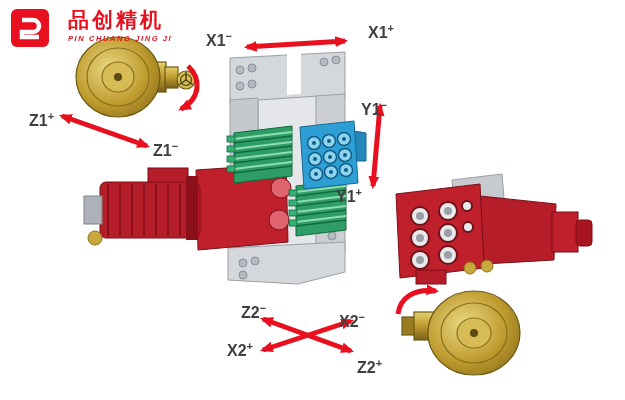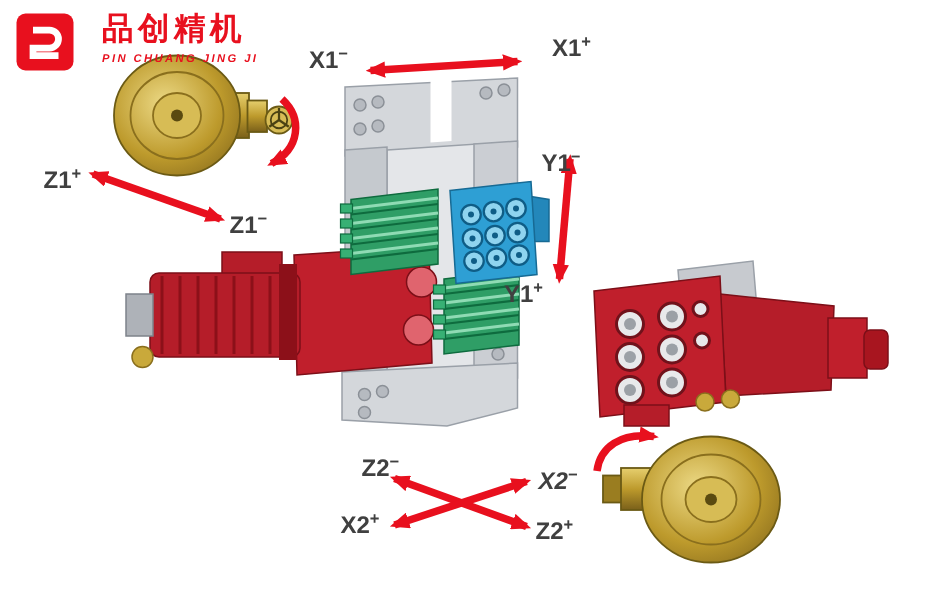--- a/index.html
+++ b/index.html
@@ -10,23 +10,23 @@
   .axis-label { position:absolute; color:#404040; font-weight:700; font-size:16px; line-height:1; white-space:nowrap; }
   .axis-label sup { font-size:11px; font-weight:700; }
 
   .lbl-x1m {left:206px; top:31px;}
   .lbl-x1p {left:368px; top:23px;}
   .lbl-y1m {left:361px; top:100px;}
   .lbl-y1p {left:336px; top:187px;}
   .lbl-z1p {left:29px;  top:111px;}
   .lbl-z1m {left:153px; top:141px;}
   .lbl-z2m {left:241px; top:303px;}
-  .lbl-x2m {left:359px; top:312px;font-style:italic;}
+  .lbl-x2m {left:339px; top:312px;}
   .lbl-x2p {left:227px; top:341px;text-align:right;}
-  .lbl-z2p {left:357px; top:345px;}
+  .lbl-z2p {left:357px; top:358px;}
 
   .logo { position:absolute; left:10px; top:8px; display:flex; gap:18px; align-items:flex-start; }
   .logo-mark { width:40px; height:40px; display:block; }
   .logo-text-cn { color:#e8101e; font-weight:700; font-size:21px; letter-spacing:3px; line-height:1.15; }
   .logo-text-en { color:#e8101e; font-weight:700; font-size:7.5px; letter-spacing:1.6px; margin-top:2px;font-style:italic; }
 </style>
 </head>
 <body>
 
 <div class="stage">

